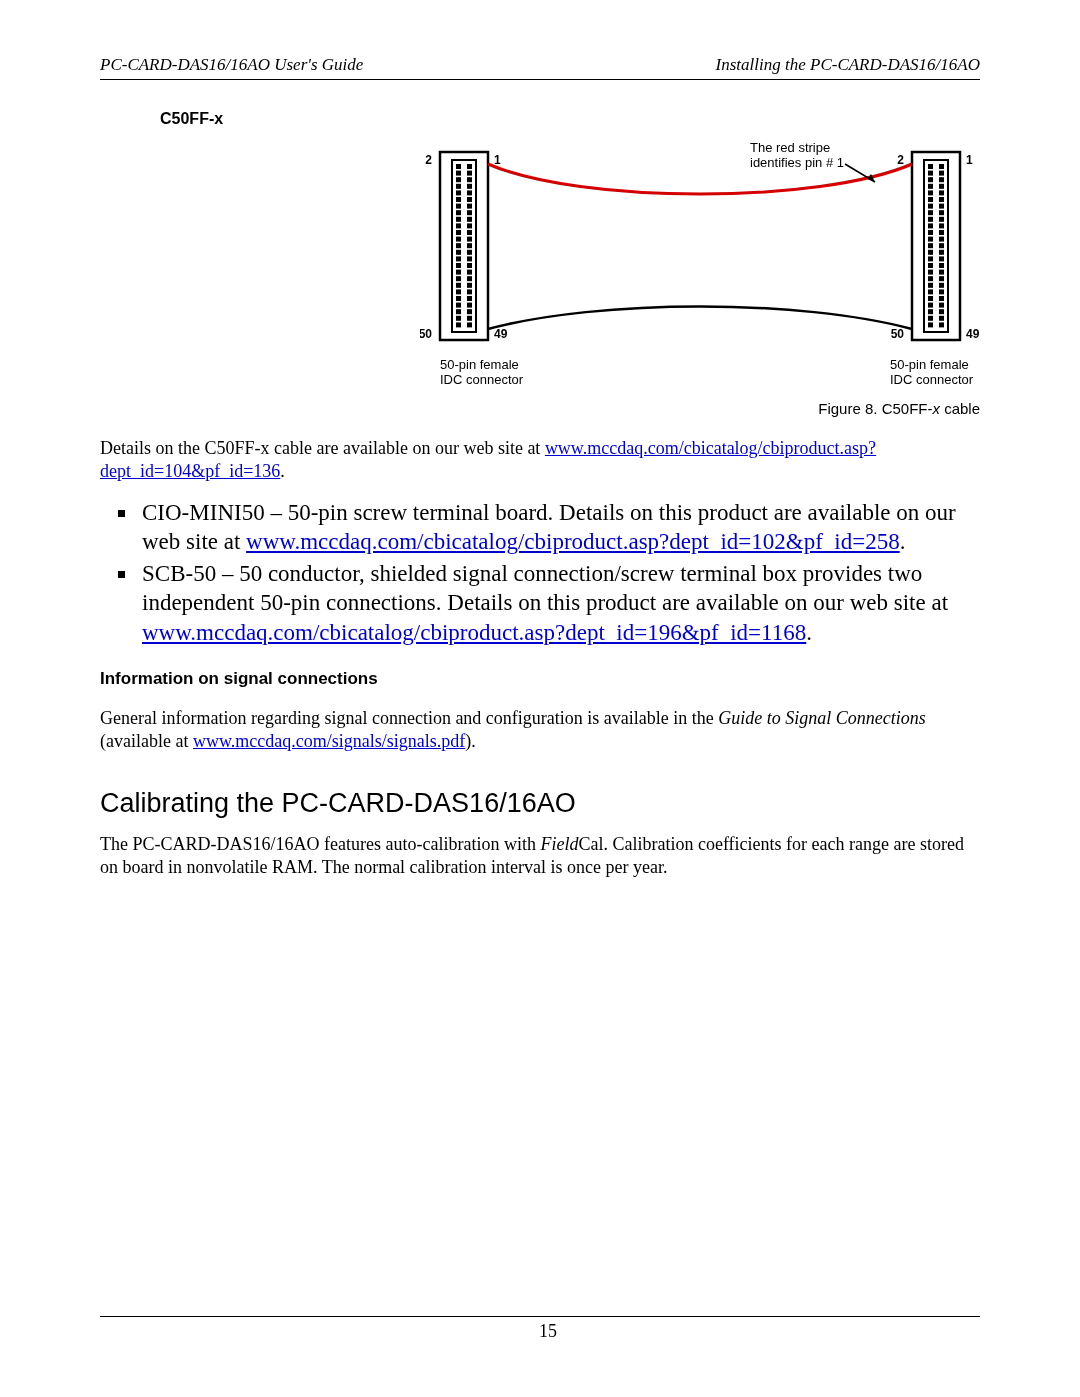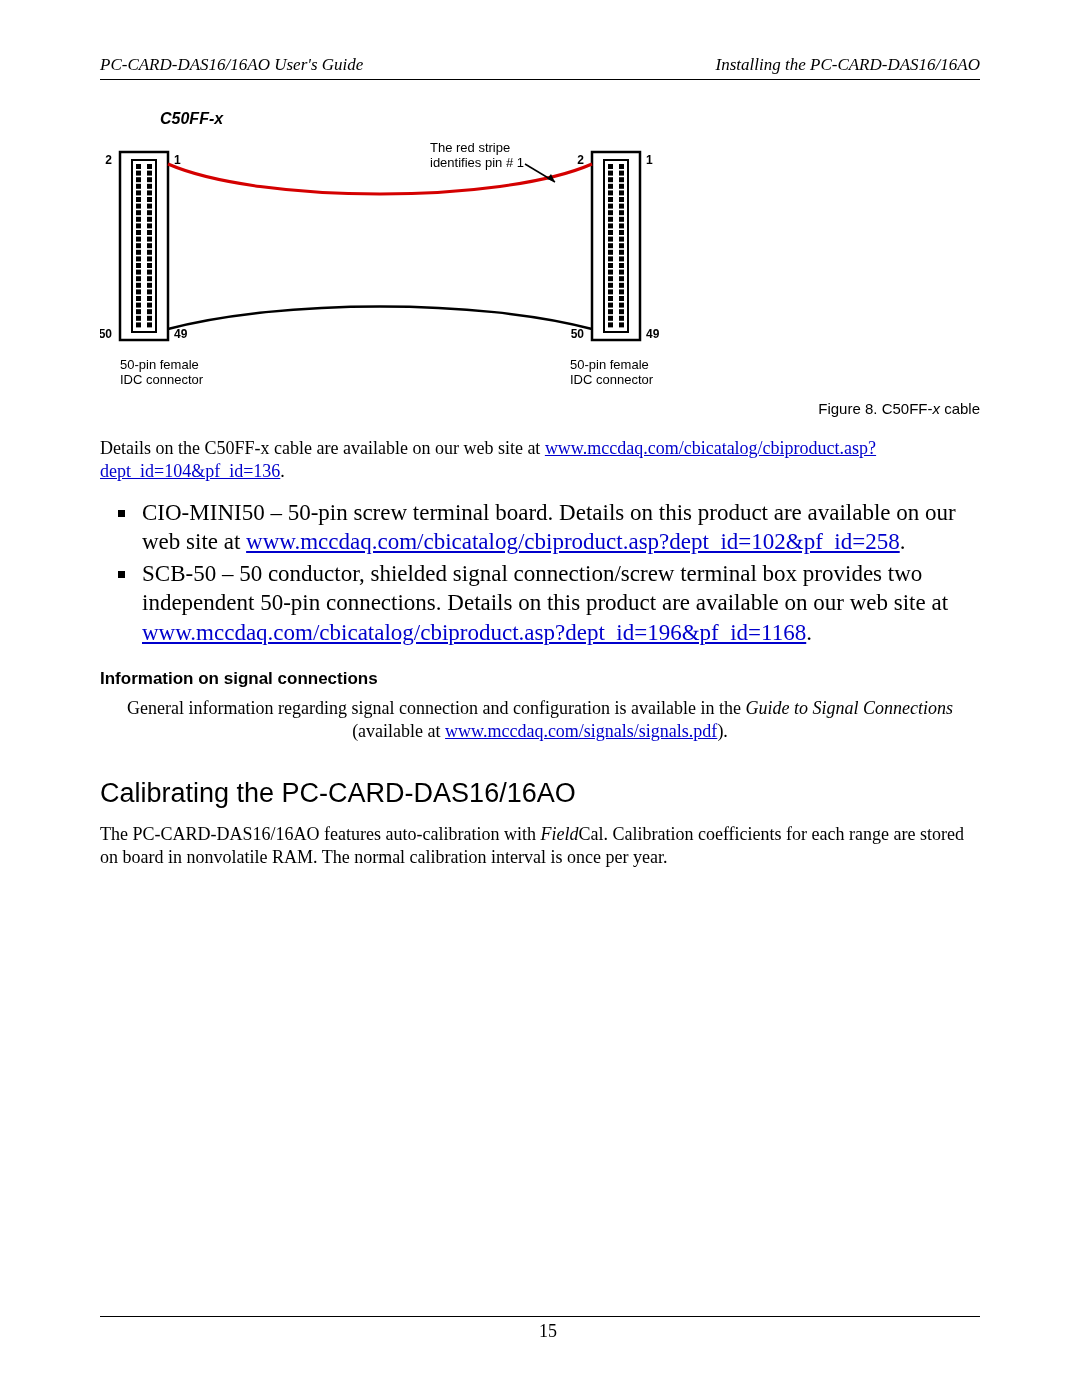--- a/index.html
+++ b/index.html
@@ -46,25 +46,24 @@
     left: 16px;
     right: 0;
     text-align: center;
     font-size: 18px;
   }
   .figure-title {
     font-family: Arial, Helvetica, sans-serif;
     font-weight: bold;
     font-size: 16px;
     margin: 0 0 6px 60px;
-    font-style: italic;
   }
   .diagram-wrap {
     display: flex;
-    justify-content: flex-start;
+    justify-content: flex-end;
     margin-bottom: 4px;
   }
   .diagram {
     width: 560px;
     height: 260px;
   }
   .figure-caption {
     text-align: right;
     font-family: Arial, Helvetica, sans-serif;
     font-size: 15px;
@@ -322,21 +321,21 @@
     <li>
       <span>CIO-MINI50 – 50-pin screw terminal board. Details on this product are available on our web site at </span><a class="link">www.mccdaq.com/cbicatalog/cbiproduct.asp?dept_id=102&amp;pf_id=258</a><span>.</span>
     </li>
     <li>
       <span>SCB-50 – 50 conductor, shielded signal connection/screw terminal box provides two independent 50-pin connections. Details on this product are available on our web site at </span><a class="link">www.mccdaq.com/cbicatalog/cbiproduct.asp?dept_id=196&amp;pf_id=1168</a><span>.</span>
     </li>
   </ul>
 
   <div class="h3">Information on signal connections</div>
 
-  <p class="body-text" style="margin-top:8px;text-align:center;">
+  <p class="body-text" style="margin-top:18px;">
     <span>General information regarding signal connection and configuration is available in the </span><span class="italic">Guide to Signal Connections</span><span> (available at </span><a class="link">www.mccdaq.com/signals/signals.pdf</a><span>).</span>
   </p>
 
   <div class="h1">Calibrating the PC-CARD-DAS16/16AO</div>
 
   <p class="body-text">
     <span>The PC-CARD-DAS16/16AO features auto-calibration with </span><span class="italic">Field</span><span>Cal. Calibration coefficients for each range are stored on board in nonvolatile RAM. The normal calibration interval is once per year.</span>
   </p>
 
   <hr class="footer-rule">

